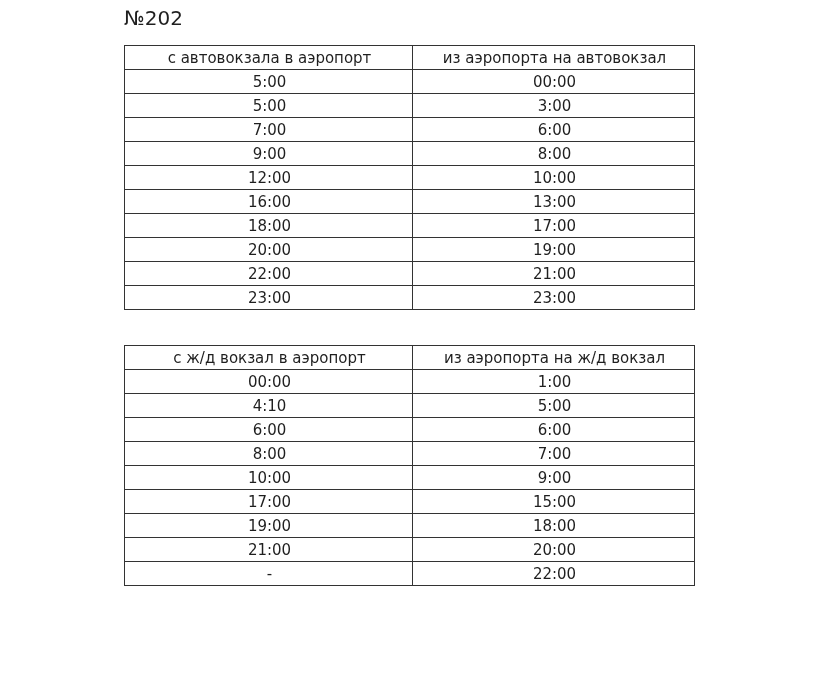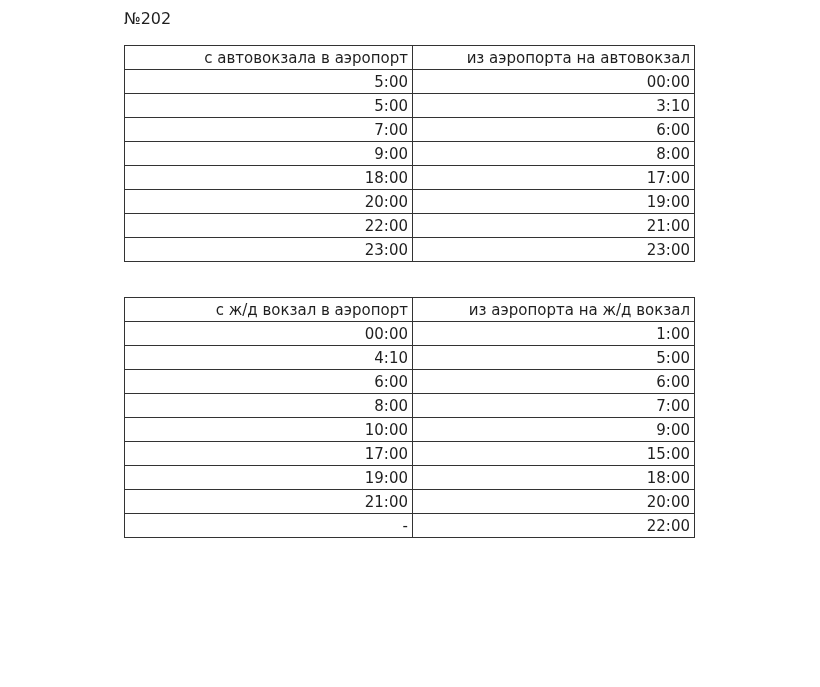--- a/index.html
+++ b/index.html
@@ -14,36 +14,36 @@
     color: #1f1f1f;
     overflow: hidden;
   }
   .doc {
     padding: 9px 0 0 124px;
   }
   .section-gap {
     height: 35px;
   }
   .table-title {
-    font-size: 16px;
+    font-size: 20px;
     line-height: 19px;
     margin: 0 0 17px 0;
     font-weight: normal;
     color: #1f1f1f;
   }
   table.schedule {
     border-collapse: collapse;
     table-layout: fixed;
     width: 570px;
   }
   table.schedule th,
   table.schedule td {
     border: 1px solid #333333;
     font-weight: normal;
-    text-align: right;
+    text-align: center;
     vertical-align: middle;
     font-size: 15px;
     line-height: 18px;
     padding: 2px 4px 2px 6px;
     height: 19px;
     overflow: hidden;
     white-space: nowrap;
     box-sizing: content-box;
   }
   table.schedule col.c1 { width: 288px; }
@@ -67,29 +67,37 @@
             <th>из аэропорта на автовокзал</th>
           </tr>
         </thead>
       <tbody>
           <tr>
             <td>5:00</td>
             <td>00:00</td>
           </tr>
           <tr>
             <td>5:00</td>
-            <td>3:10</td>
+            <td>3:00</td>
           </tr>
           <tr>
             <td>7:00</td>
             <td>6:00</td>
           </tr>
           <tr>
             <td>9:00</td>
             <td>8:00</td>
+          </tr>
+          <tr>
+            <td>12:00</td>
+            <td>10:00</td>
+          </tr>
+          <tr>
+            <td>16:00</td>
+            <td>13:00</td>
           </tr>
           <tr>
             <td>18:00</td>
             <td>17:00</td>
           </tr>
           <tr>
             <td>20:00</td>
             <td>19:00</td>
           </tr>
           <tr>

